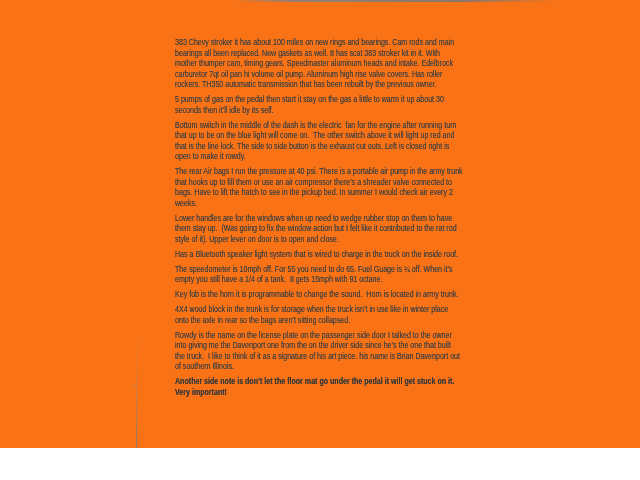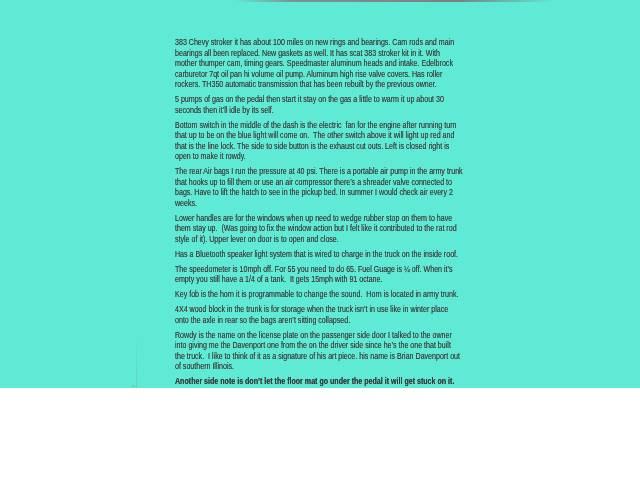--- a/index.html
+++ b/index.html
@@ -1,20 +1,20 @@
 <!DOCTYPE html>
 <html><head>
 <meta charset="utf-8">
 <style>
   html, body { margin: 0; padding: 0; background: #ffffff; }
   #canvas {
     position: relative;
     width: 640px;
-    height: 388px;
-    background: #5eead4;
+    height: 448px;
+    background: #f97316;
     overflow: hidden;
     font-family: "Liberation Sans", sans-serif;
   }
   #doc-text {
     position: absolute;
     left: 175px;
     top: 38px;
     width: 374px;
     transform: scaleX(0.865);
     transform-origin: 0 0;

